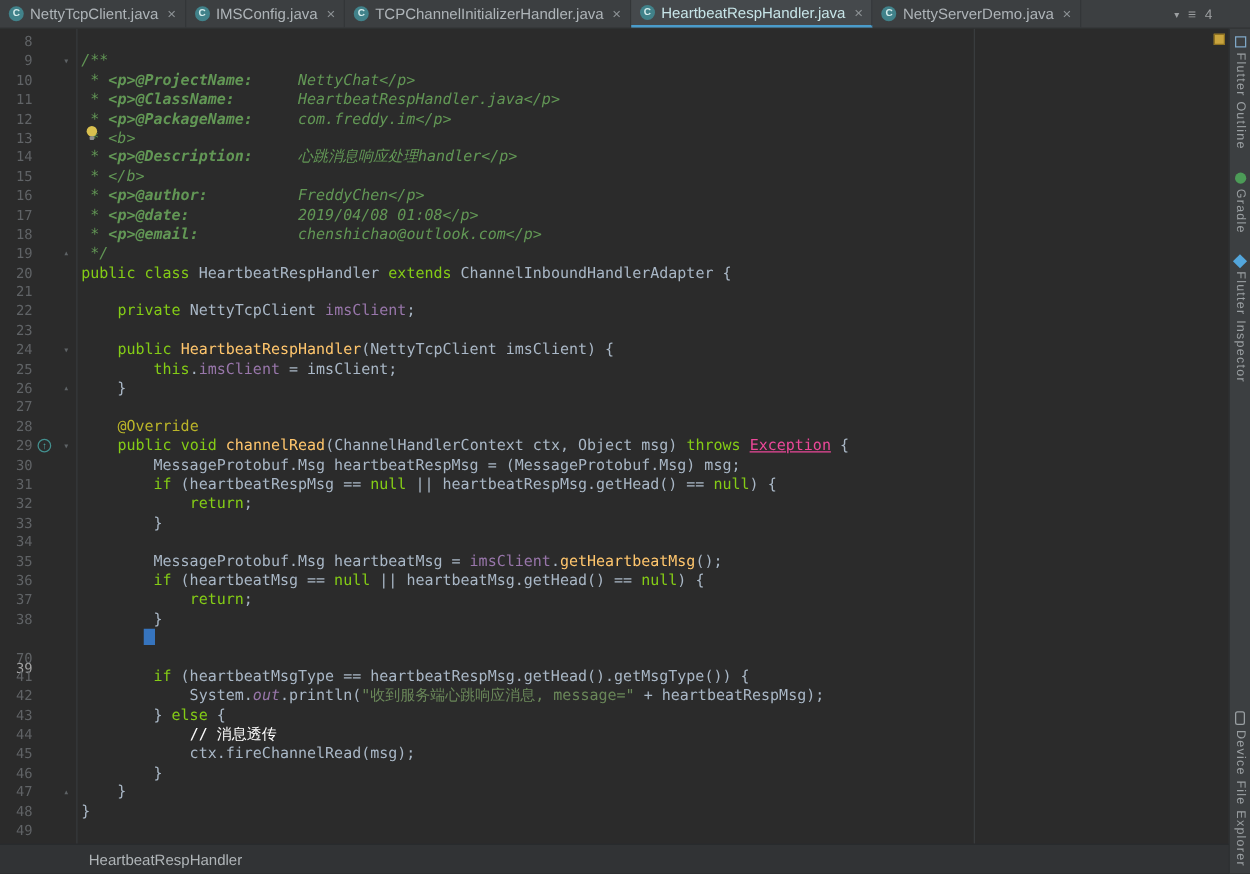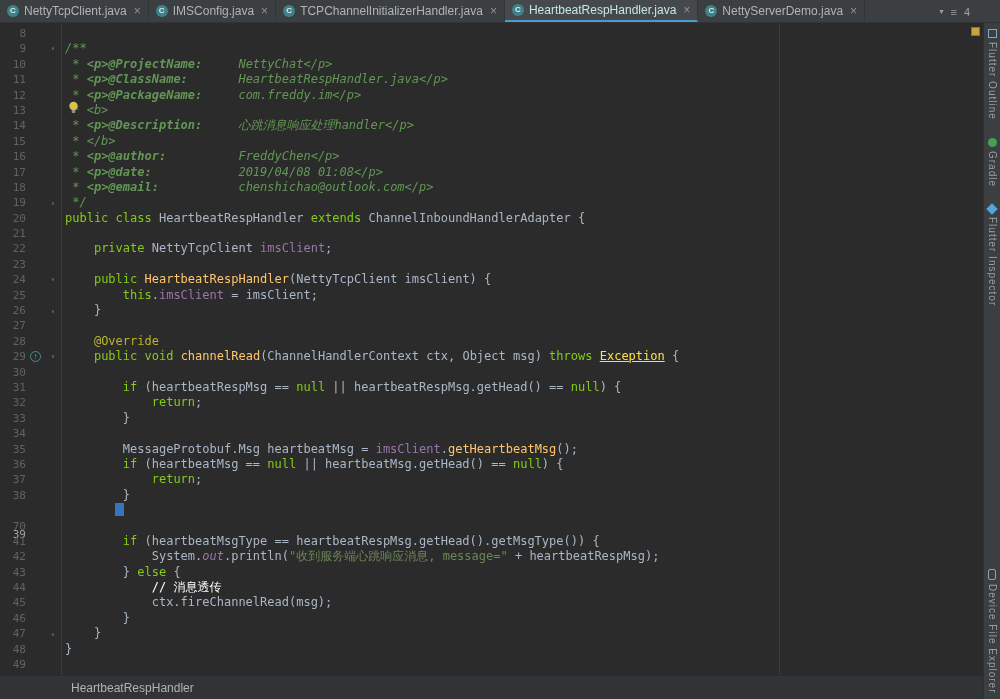--- a/index.html
+++ b/index.html
@@ -36,21 +36,21 @@
   .t-k{color:#84cc16;}
   .t-d{color:#A9B7C6;}
   .t-doc{color:#629755;font-style:italic;}
   .t-docb{color:#629755;font-style:italic;font-weight:bold;}
   .t-f{color:#9876AA;}
   .t-fi{color:#9876AA;font-style:italic;}
   .t-m{color:#FFC66D;}
   .t-ann{color:#BBB529;}
   .t-s{color:#6A8759;}
   .t-c{color:#ffffff;}
-  .t-u{color:#fde047;text-decoration:underline;}
+  .t-u{color:#ec4899;text-decoration:underline;}
 
   .ov{width:11px;height:11px;border:1px solid #43908F;border-radius:50%;color:#4FB2B0;
       font-size:8px;line-height:9px;text-align:center;font-family:"Liberation Sans",sans-serif;}
 
   
   .margin-guide{position:absolute;left:779px;top:23px;bottom:24px;width:1px;background:#393C3E;}
   .caret-block{position:absolute;left:115px;top:503px;width:9px;height:13px;background:#3674BE;}
   .bulb{position:absolute;left:67px;top:100px;width:13px;height:13px;}
   .warn-mark{position:absolute;left:971px;top:27px;width:9px;height:9px;background:#C9A43E;
              border:1px solid #8F7322;}
@@ -128,21 +128,21 @@
       <div class="row"><span class="lnum">20</span><span class="gicon"></span><span class="gfold"></span><span class="codeln"><span class="t-k">public</span><span class="t-d"> </span><span class="t-k">class</span><span class="t-d"> HeartbeatRespHandler </span><span class="t-k">extends</span><span class="t-d"> ChannelInboundHandlerAdapter {</span></span></div>
       <div class="row"><span class="lnum">21</span><span class="gicon"></span><span class="gfold"></span><span class="codeln"></span></div>
       <div class="row"><span class="lnum">22</span><span class="gicon"></span><span class="gfold"></span><span class="codeln"><span class="t-d">    </span><span class="t-k">private</span><span class="t-d"> NettyTcpClient </span><span class="t-f">imsClient</span><span class="t-d">;</span></span></div>
       <div class="row"><span class="lnum">23</span><span class="gicon"></span><span class="gfold"></span><span class="codeln"></span></div>
       <div class="row"><span class="lnum">24</span><span class="gicon"></span><span class="gfold">▾</span><span class="codeln"><span class="t-d">    </span><span class="t-k">public</span><span class="t-d"> </span><span class="t-m">HeartbeatRespHandler</span><span class="t-d">(NettyTcpClient imsClient) {</span></span></div>
       <div class="row"><span class="lnum">25</span><span class="gicon"></span><span class="gfold"></span><span class="codeln"><span class="t-d">        </span><span class="t-k">this</span><span class="t-d">.</span><span class="t-f">imsClient</span><span class="t-d"> = imsClient;</span></span></div>
       <div class="row"><span class="lnum">26</span><span class="gicon"></span><span class="gfold">▴</span><span class="codeln"><span class="t-d">    }</span></span></div>
       <div class="row"><span class="lnum">27</span><span class="gicon"></span><span class="gfold"></span><span class="codeln"></span></div>
       <div class="row"><span class="lnum">28</span><span class="gicon"></span><span class="gfold"></span><span class="codeln"><span class="t-d">    </span><span class="t-ann">@Override</span></span></div>
       <div class="row"><span class="lnum">29</span><span class="gicon"><span class="ov">↑</span></span><span class="gfold">▾</span><span class="codeln"><span class="t-d">    </span><span class="t-k">public</span><span class="t-d"> </span><span class="t-k">void</span><span class="t-d"> </span><span class="t-m">channelRead</span><span class="t-d">(ChannelHandlerContext ctx, Object msg) </span><span class="t-k">throws</span><span class="t-d"> </span><span class="t-u">Exception</span><span class="t-d"> {</span></span></div>
-      <div class="row"><span class="lnum">30</span><span class="gicon"></span><span class="gfold"></span></div>
+      <div class="row"><span class="lnum">30</span><span class="gicon"></span><span class="gfold"></span><span class="codeln"><span class="t-d">        MessageProtobuf.Msg heartbeatRespMsg = (MessageProtobuf.Msg) msg;</span></span></div>
       <div class="row"><span class="lnum">31</span><span class="gicon"></span><span class="gfold"></span><span class="codeln"><span class="t-d">        </span><span class="t-k">if</span><span class="t-d"> (heartbeatRespMsg == </span><span class="t-k">null</span><span class="t-d"> || heartbeatRespMsg.getHead() == </span><span class="t-k">null</span><span class="t-d">) {</span></span></div>
       <div class="row"><span class="lnum">32</span><span class="gicon"></span><span class="gfold"></span><span class="codeln"><span class="t-d">            </span><span class="t-k">return</span><span class="t-d">;</span></span></div>
       <div class="row"><span class="lnum">33</span><span class="gicon"></span><span class="gfold"></span><span class="codeln"><span class="t-d">        }</span></span></div>
       <div class="row"><span class="lnum">34</span><span class="gicon"></span><span class="gfold"></span><span class="codeln"></span></div>
       <div class="row"><span class="lnum">35</span><span class="gicon"></span><span class="gfold"></span><span class="codeln"><span class="t-d">        MessageProtobuf.Msg heartbeatMsg = </span><span class="t-f">imsClient</span><span class="t-d">.</span><span class="t-m">getHeartbeatMsg</span><span class="t-d">();</span></span></div>
       <div class="row"><span class="lnum">36</span><span class="gicon"></span><span class="gfold"></span><span class="codeln"><span class="t-d">        </span><span class="t-k">if</span><span class="t-d"> (heartbeatMsg == </span><span class="t-k">null</span><span class="t-d"> || heartbeatMsg.getHead() == </span><span class="t-k">null</span><span class="t-d">) {</span></span></div>
       <div class="row"><span class="lnum">37</span><span class="gicon"></span><span class="gfold"></span><span class="codeln"><span class="t-d">            </span><span class="t-k">return</span><span class="t-d">;</span></span></div>
       <div class="row"><span class="lnum">38</span><span class="gicon"></span><span class="gfold"></span><span class="codeln"><span class="t-d">        }</span></span></div>
       <div class="row"><span class="lnum cur">39</span><span class="gicon"></span><span class="gfold"></span><span class="codeln"></span></div>
       <div class="row"><span class="lnum">70</span><span class="gicon"></span><span class="gfold"></span></div>

